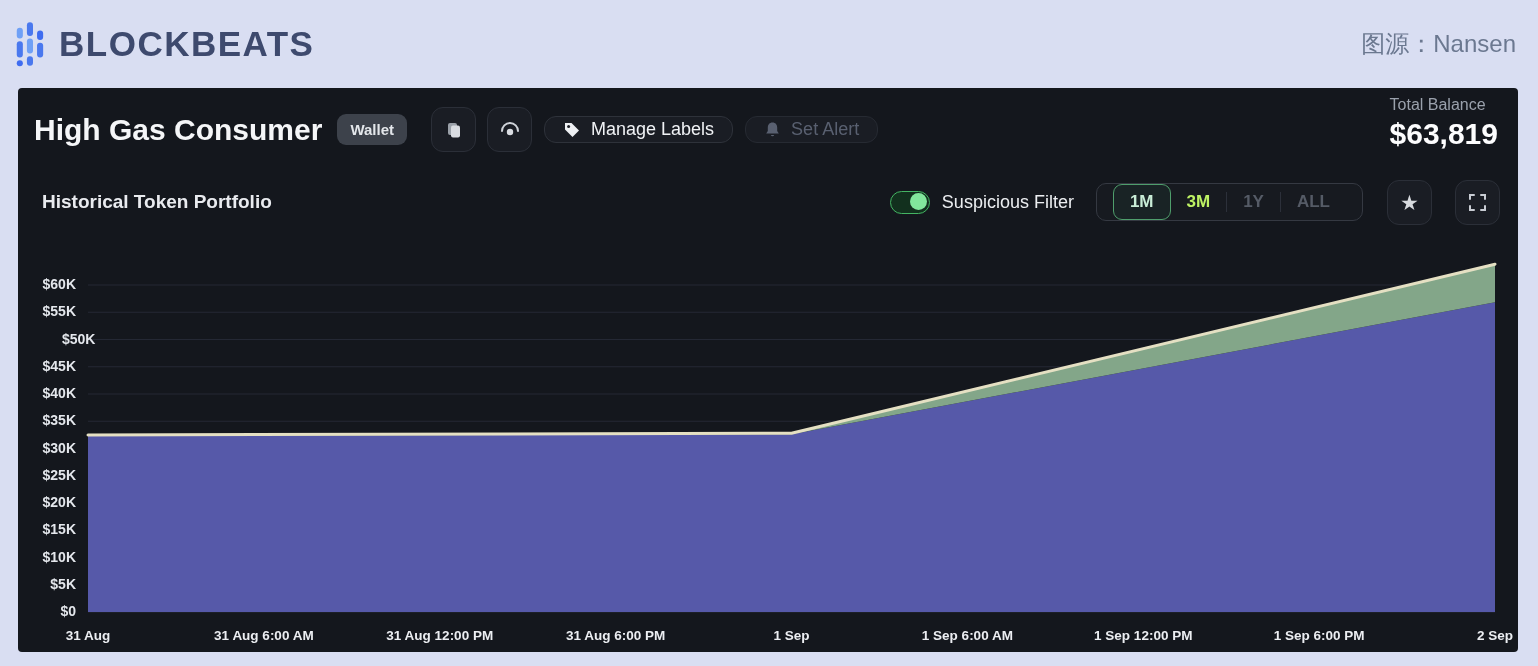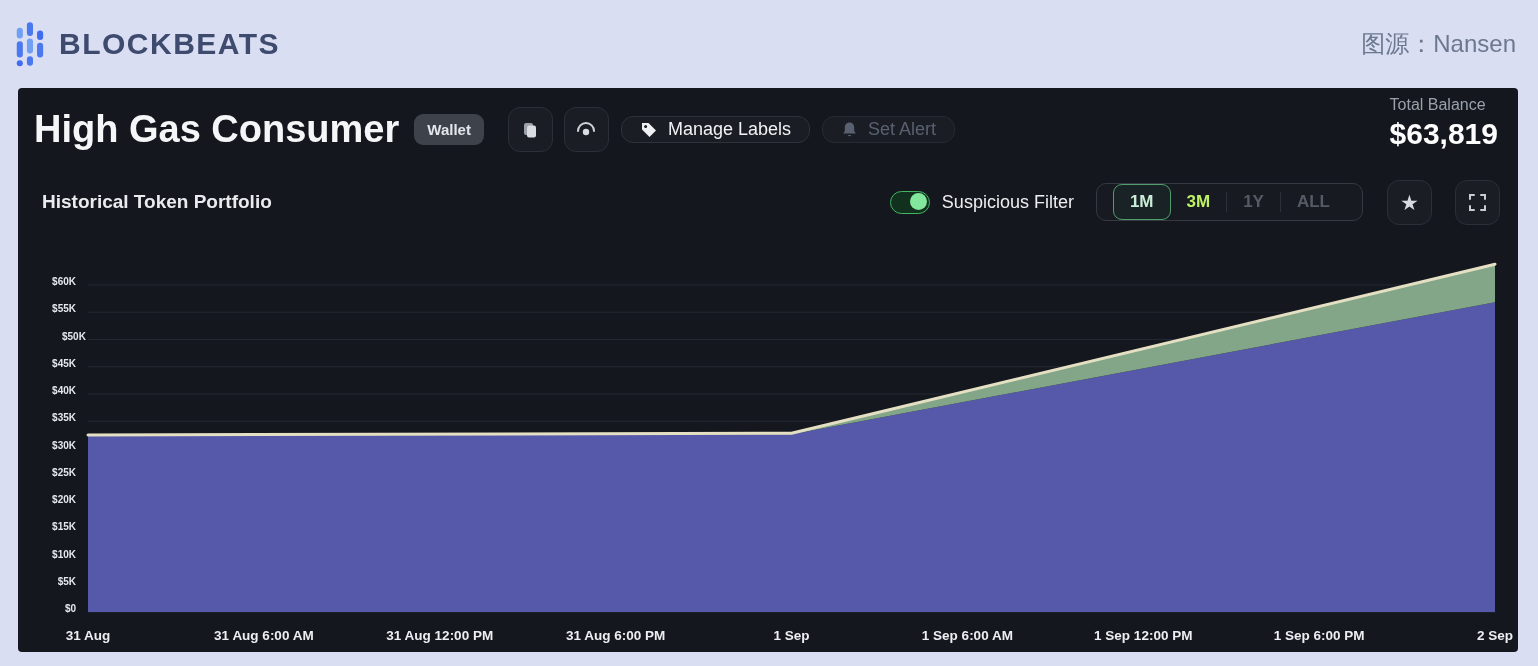--- a/index.html
+++ b/index.html
@@ -5,27 +5,27 @@
   * { margin:0; padding:0; box-sizing:border-box; }
   html,body { width:1538px; height:666px; }
   body {
     font-family:"Liberation Sans","DejaVu Sans",sans-serif;
     background:#d9def2;
     position:relative; overflow:hidden;
   }
   
   .topbar { position:absolute; left:0; top:0; width:1538px; height:88px; display:flex; align-items:center; justify-content:space-between; padding:0 22px 0 16px; }
   .logo { display:flex; align-items:center; gap:9px; }
-  .wordmark { font-size:30px; font-weight:800; letter-spacing:1.5px; color:#3e4a6e; }
+  .wordmark { font-size:35px; font-weight:800; letter-spacing:1.5px; color:#3e4a6e; }
   .source-note { font-size:24px; color:#6b7890; }
   
   .panel { position:absolute; left:18px; top:88px; width:1500px; height:564px; background:#14171d; border-radius:4px; }
   
   .hdr { position:absolute; left:16px; top:19px; right:260px; display:flex; align-items:center; }
-  .title { font-size:38px; font-weight:700; color:#f5f6f8;text-align:center; }
+  .title { font-size:30px; font-weight:700; color:#f5f6f8;text-align:center; }
   .badge { margin-left:15px; background:#3d424b; color:#e3e6ea; font-size:15px; font-weight:600; padding:7px 13px; border-radius:9px; }
   .icon-btn { width:45px; height:45px; border-radius:12px; background:#1a1d24; border:1px solid #2b2f38; display:flex; align-items:center; justify-content:center; cursor:pointer; }
   .icon-btn.first { margin-left:24px; }
   .icon-btn + .icon-btn { margin-left:11px; }
   .txt-btn { height:27px; border-radius:12px; background:#1a1d24; border:1px solid #2e323a; display:flex; align-items:center; gap:10px; padding:0 18px; margin-left:12px; font-size:18px; font-weight:500; color:#f0f2f5; cursor:pointer; }
   .txt-btn.dim { color:#596070; border-color:#262a32; }
   .balance { position:absolute; right:20px; top:8px; text-align:left; }
   .balance-label { font-size:16px; color:#9aa1ac; }
   .balance-value { font-size:30px; font-weight:700; color:#fdfdfe; margin-top:3px; }
   
@@ -36,21 +36,21 @@
   .toggle .knob { position:absolute; right:2px; top:1.5px; width:17px; height:17px; border-radius:50%; background:#82e69c; }
   .filter-label { font-size:18px; color:#eceef1; margin-right:10px; }
   .range-group { display:flex; align-items:center; height:38px; border:1px solid #353942; border-radius:10px; background:#171a20; padding:0 16px; }
   .range { background:none; border:none; font-family:inherit; font-size:17px; font-weight:600; padding:0 16px; height:36px; cursor:pointer; color:#bef264; }
   .range.active { border:1px solid #4f9e6c; border-radius:9px; background:rgba(74,222,128,0.05); color:#c9edd7; height:36px; }
   .range.disabled { color:#555b66; }
   .rdiv { width:1px; height:20px; background:#2c303a; }
   
   .chart { position:absolute; left:0; top:160px; width:1500px; height:404px; }
   #chart-svg { position:absolute; left:0; top:0; }
-  .ytick { position:absolute; width:58px; text-align:right; font-size:10px; font-weight:700; color:#e4e7ec; }
+  .ytick { position:absolute; width:58px; text-align:right; font-size:14px; font-weight:700; color:#e4e7ec; }
   .xtick { position:absolute; transform:translateX(-50%); font-size:13.5px; font-weight:700; color:#eceef2; white-space:nowrap; }
 </style>
 </head>
 <body>
 
 <div class="topbar">
   <div class="logo">
     <svg width="34" height="46" viewBox="0 0 24 34">
       <g fill="#4a78ee">
         <rect x="0" y="5" width="4.5" height="8" rx="2.2" fill="#6fa0f6"></rect>

